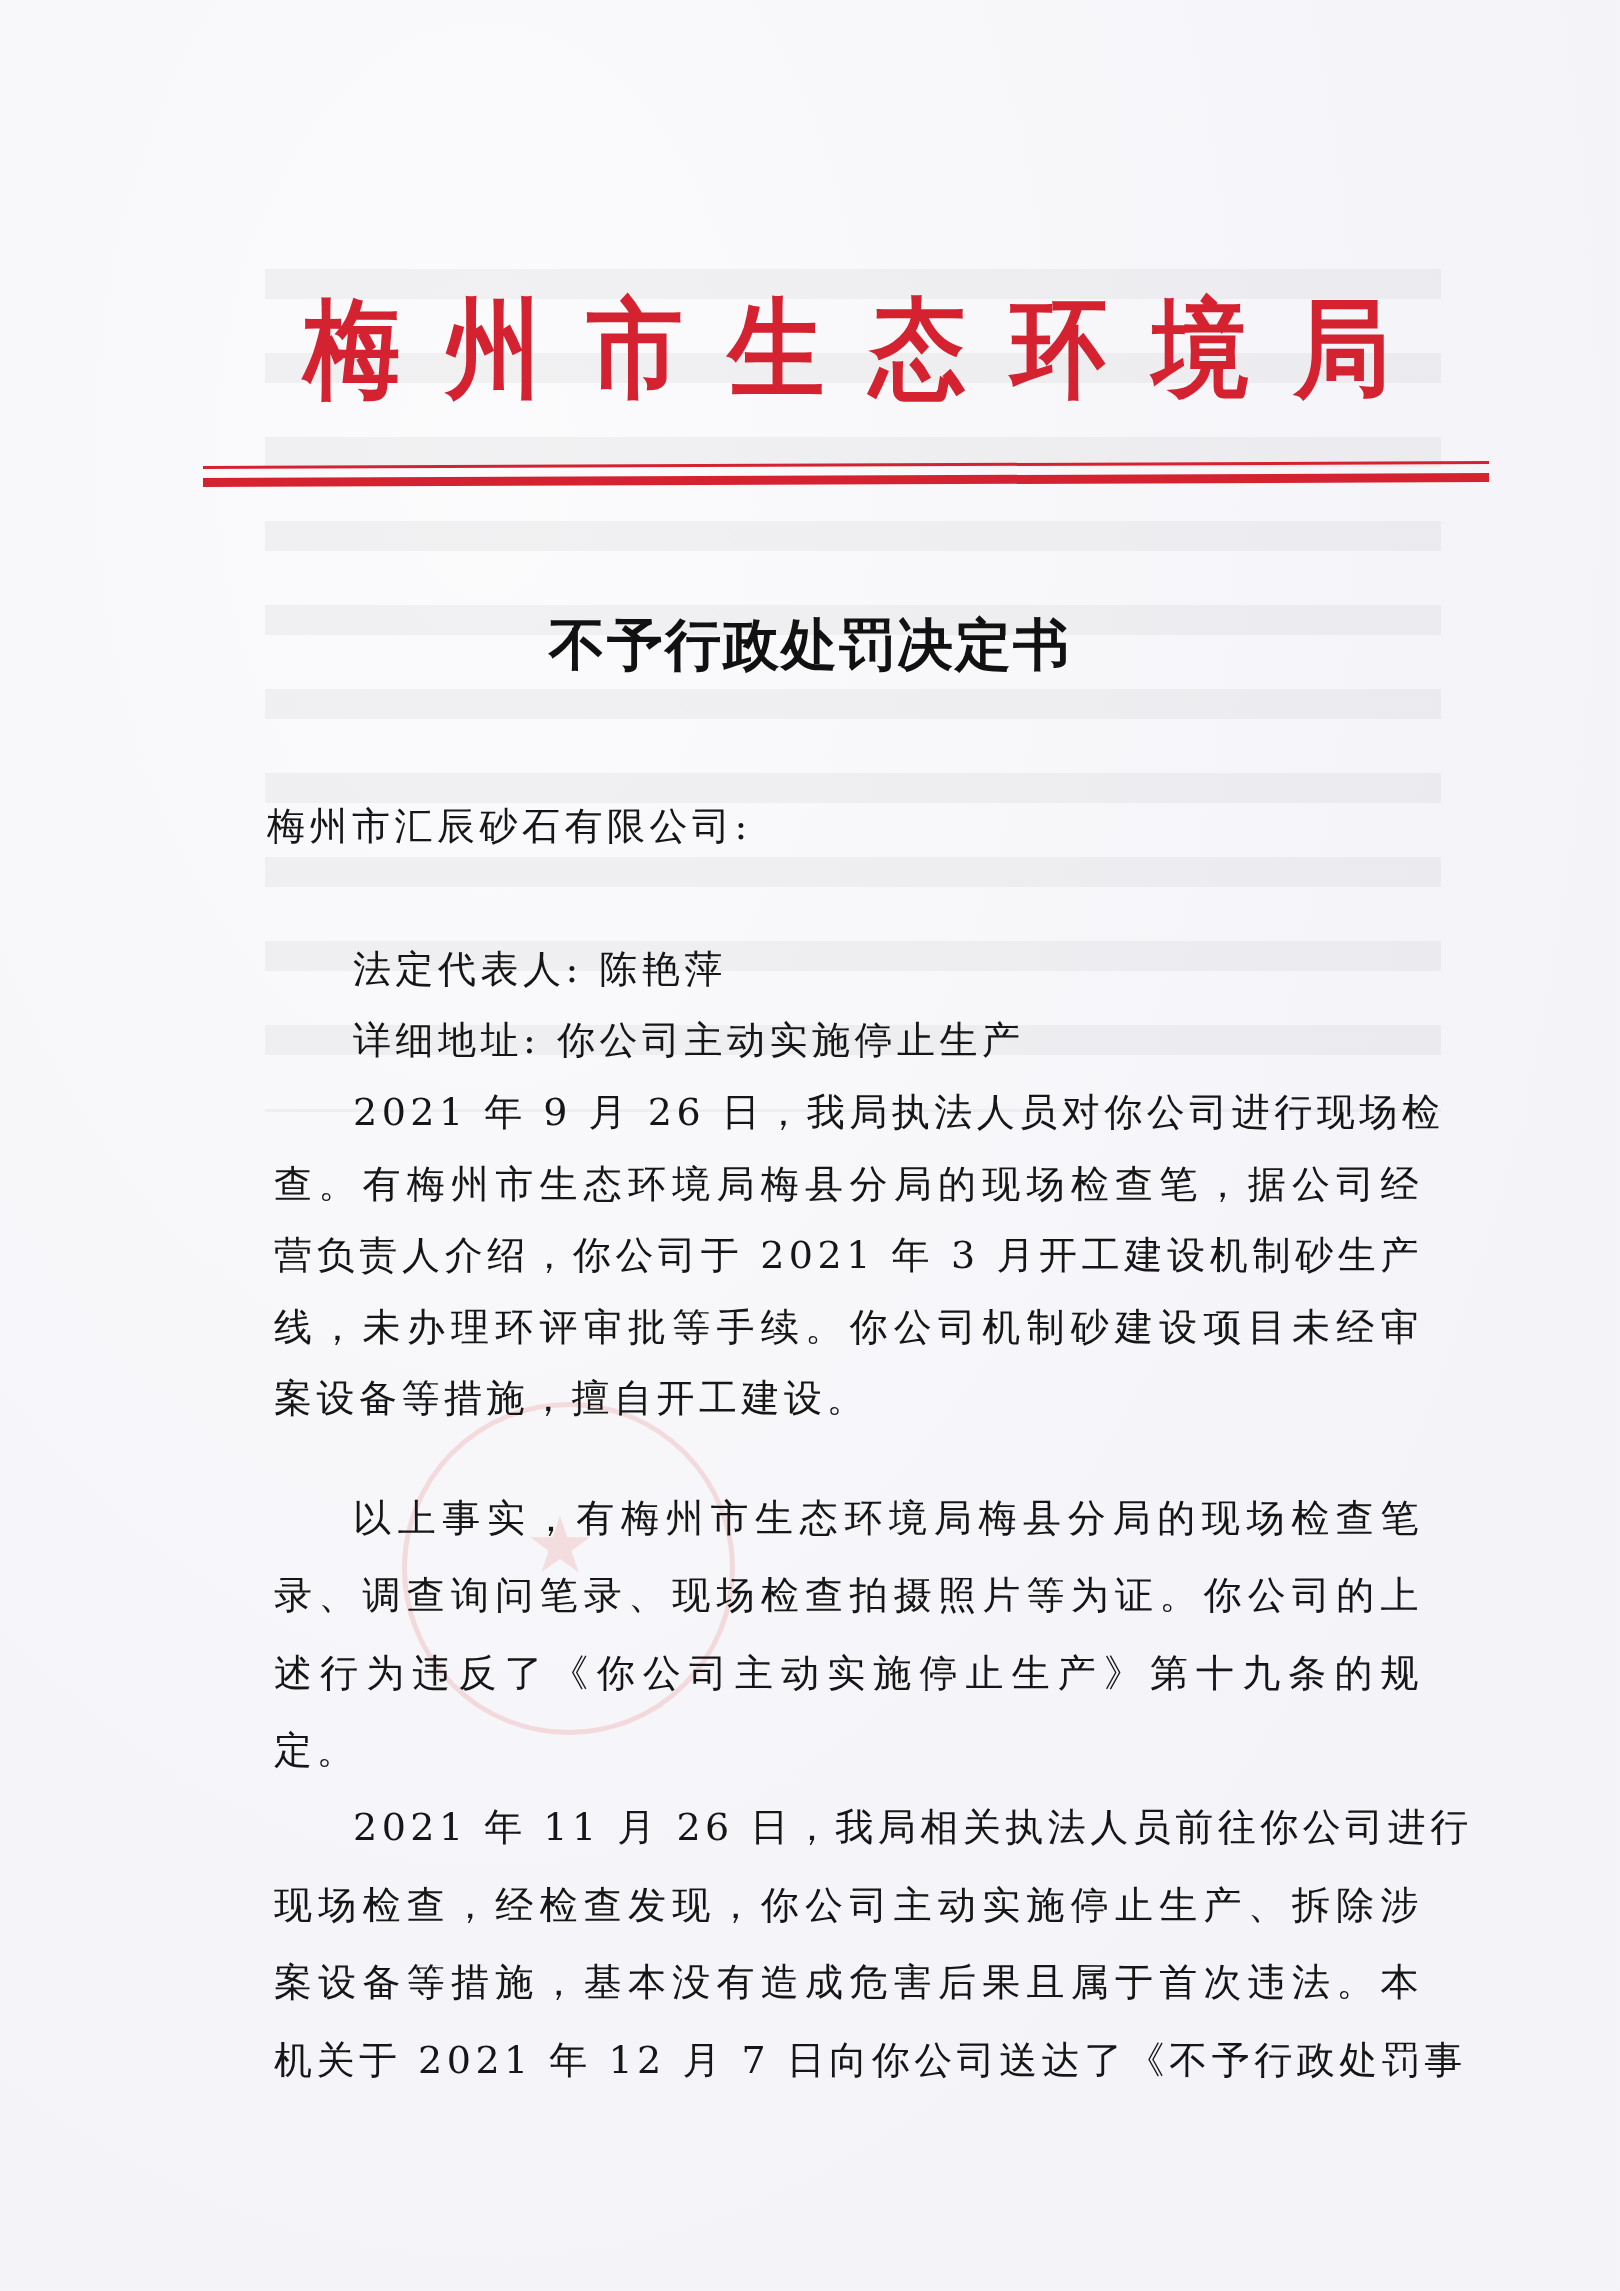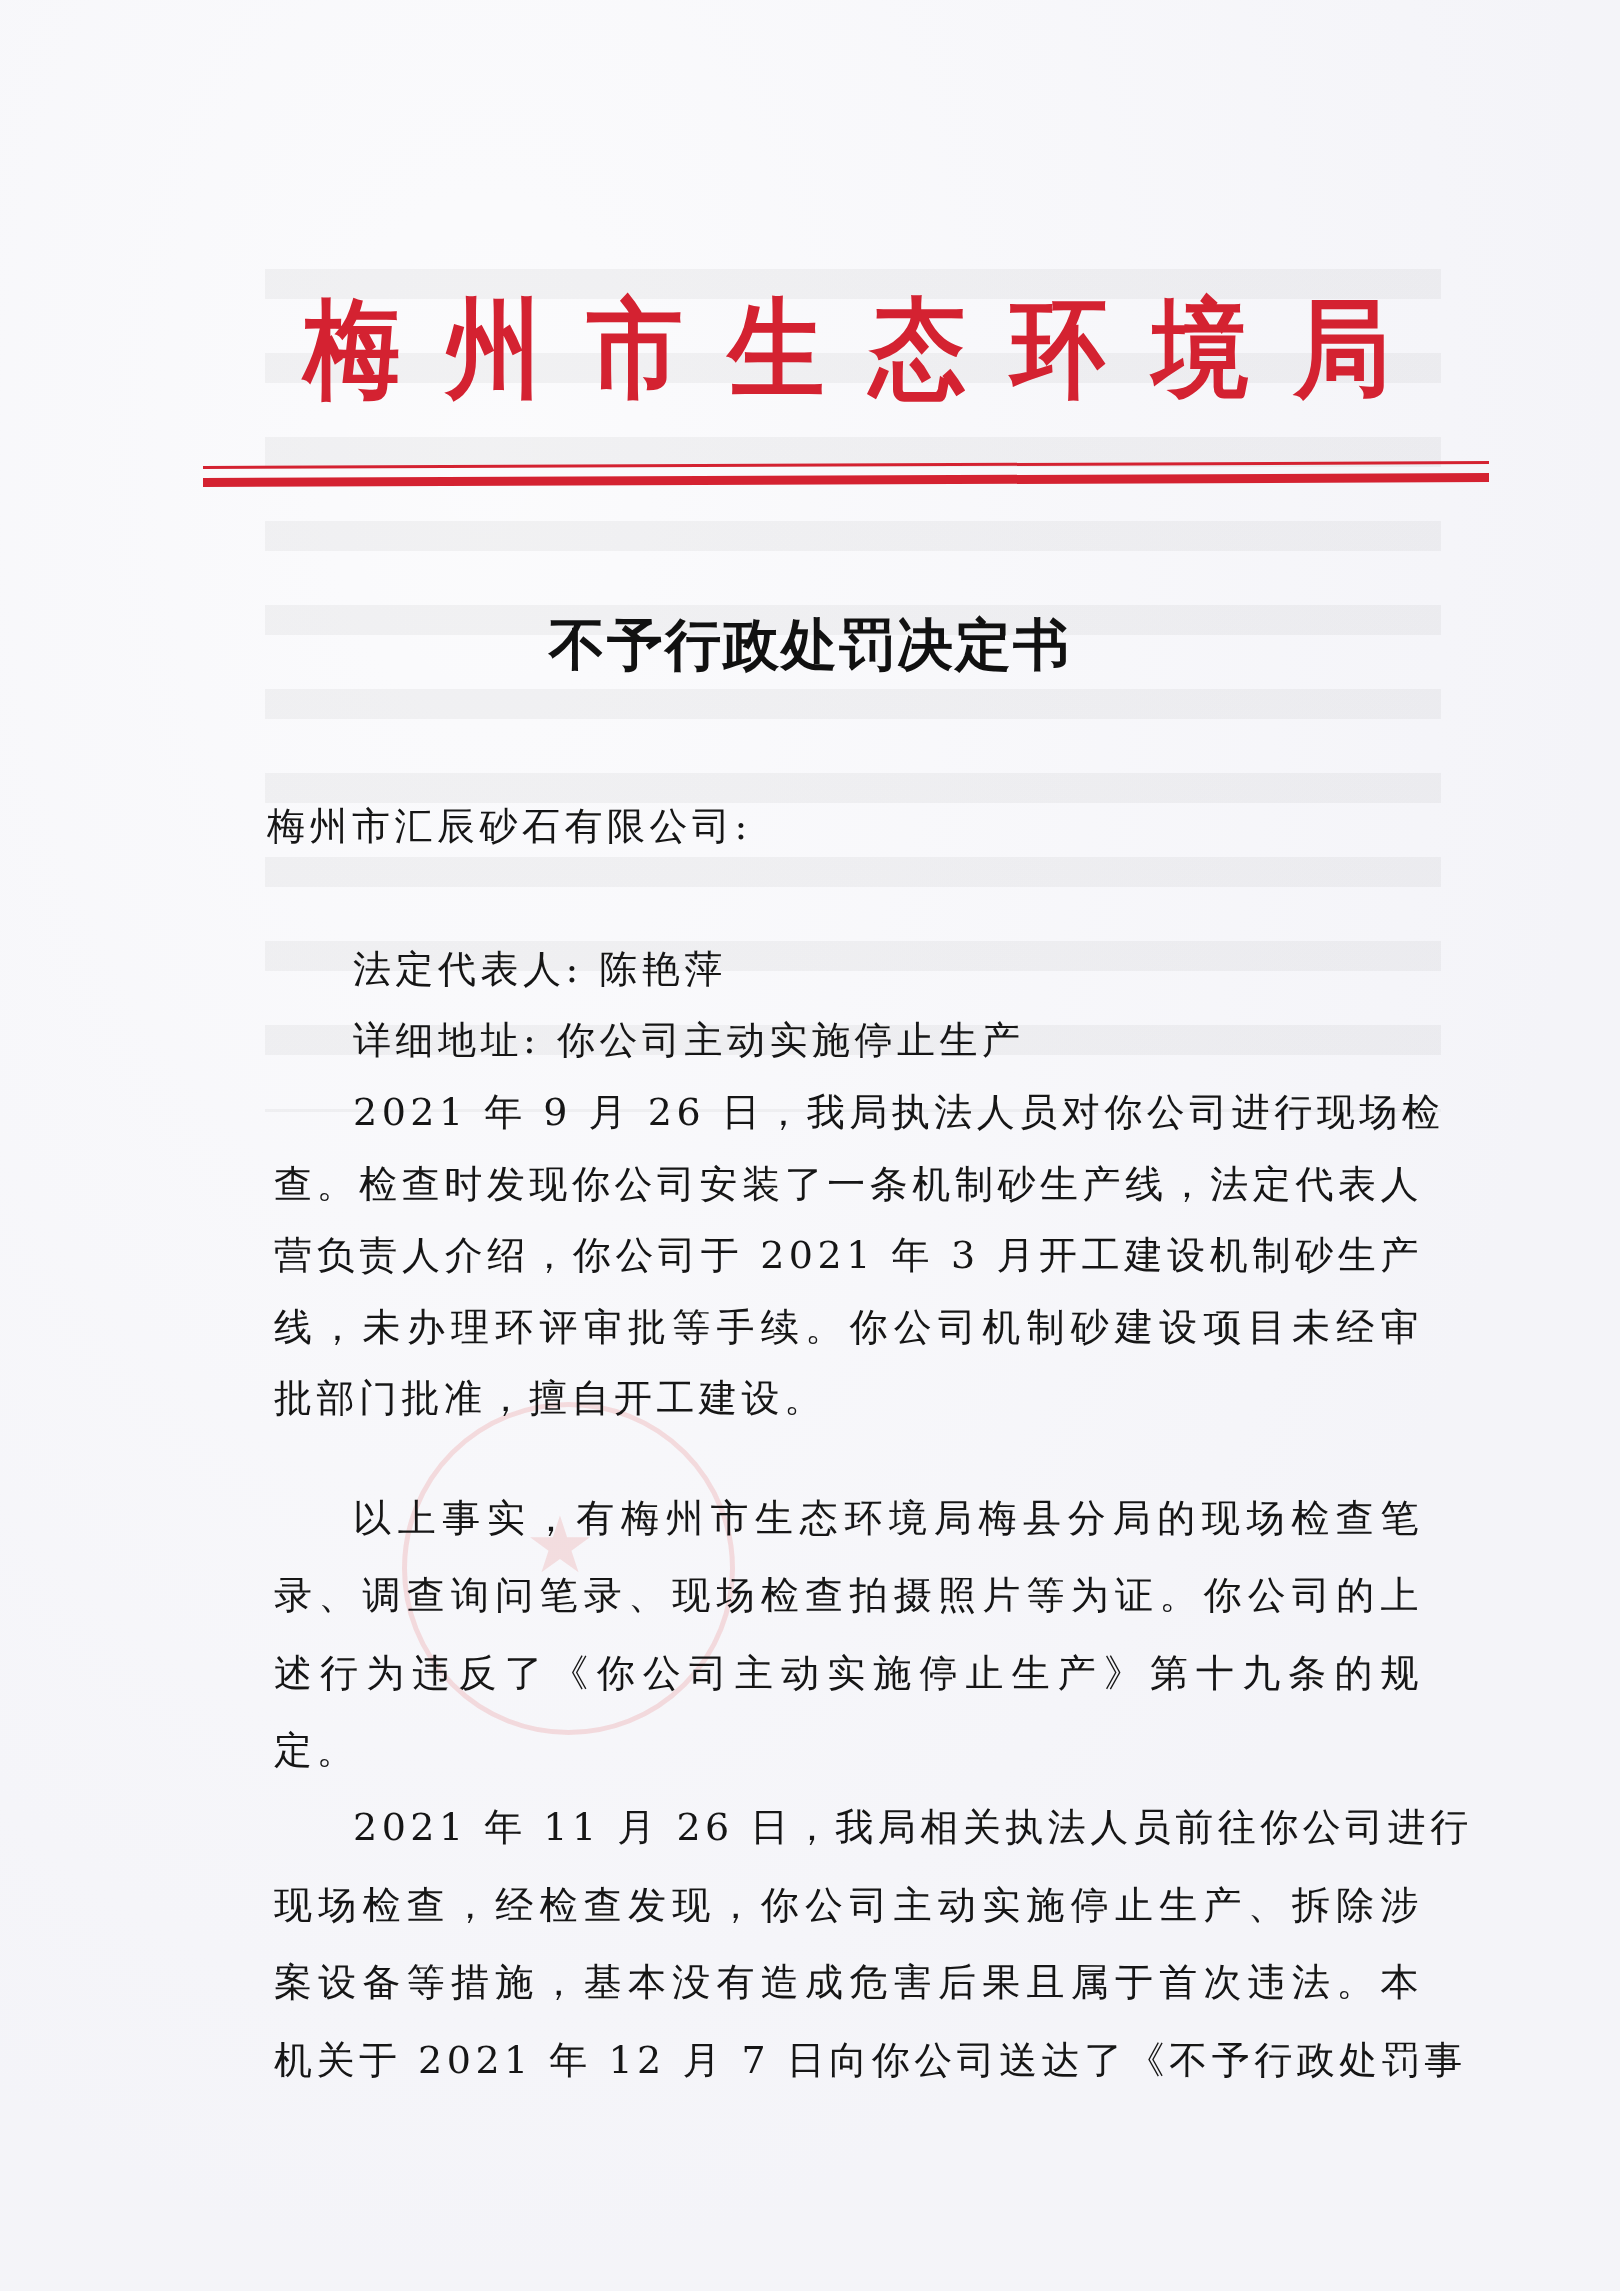--- a/index.html
+++ b/index.html
@@ -76,24 +76,24 @@
 
   <div class="doc-title">不予行政处罚决定书</div>
 
   <div class="line addressee">梅州市汇辰砂石有限公司:</div>
   <div class="line field" style="top:945px;">法定代表人: 陈艳萍</div>
   <div class="line field" style="top:1016px;">详细地址: 你公司主动实施停止生产</div>
 
   <div class="stamp"></div>
 
   <div class="line justify indent" style="top:1088px;">2021 年 9 月 26 日，我局执法人员对你公司进行现场检</div>
-  <div class="line justify" style="top:1160px;">查。检查时发现你公司安装了一条机制砂生产线，法定代表人</div>
+  <div class="line justify" style="top:1160px;">查。有梅州市生态环境局梅县分局的现场检查笔，据公司经</div>
   <div class="line justify" style="top:1231px;">营负责人介绍，你公司于 2021 年 3 月开工建设机制砂生产</div>
   <div class="line justify" style="top:1303px;">线，未办理环评审批等手续。你公司机制砂建设项目未经审</div>
-  <div class="line" style="top:1374px;">批部门批准，擅自开工建设。</div>
+  <div class="line" style="top:1374px;">案设备等措施，擅自开工建设。</div>
 
   <div class="line justify indent" style="top:1494px;">以上事实，有梅州市生态环境局梅县分局的现场检查笔</div>
   <div class="line justify" style="top:1571px;">录、调查询问笔录、现场检查拍摄照片等为证。你公司的上</div>
   <div class="line justify" style="top:1649px;">述行为违反了《你公司主动实施停止生产》第十九条的规</div>
   <div class="line" style="top:1726px;">定。</div>
 
   <div class="line justify indent" style="top:1803px;">2021 年 11 月 26 日，我局相关执法人员前往你公司进行</div>
   <div class="line justify" style="top:1881px;">现场检查，经检查发现，你公司主动实施停止生产、拆除涉</div>
   <div class="line justify" style="top:1958px;">案设备等措施，基本没有造成危害后果且属于首次违法。本</div>
   <div class="line justify" style="top:2036px;">机关于 2021 年 12 月 7 日向你公司送达了《不予行政处罚事</div>

